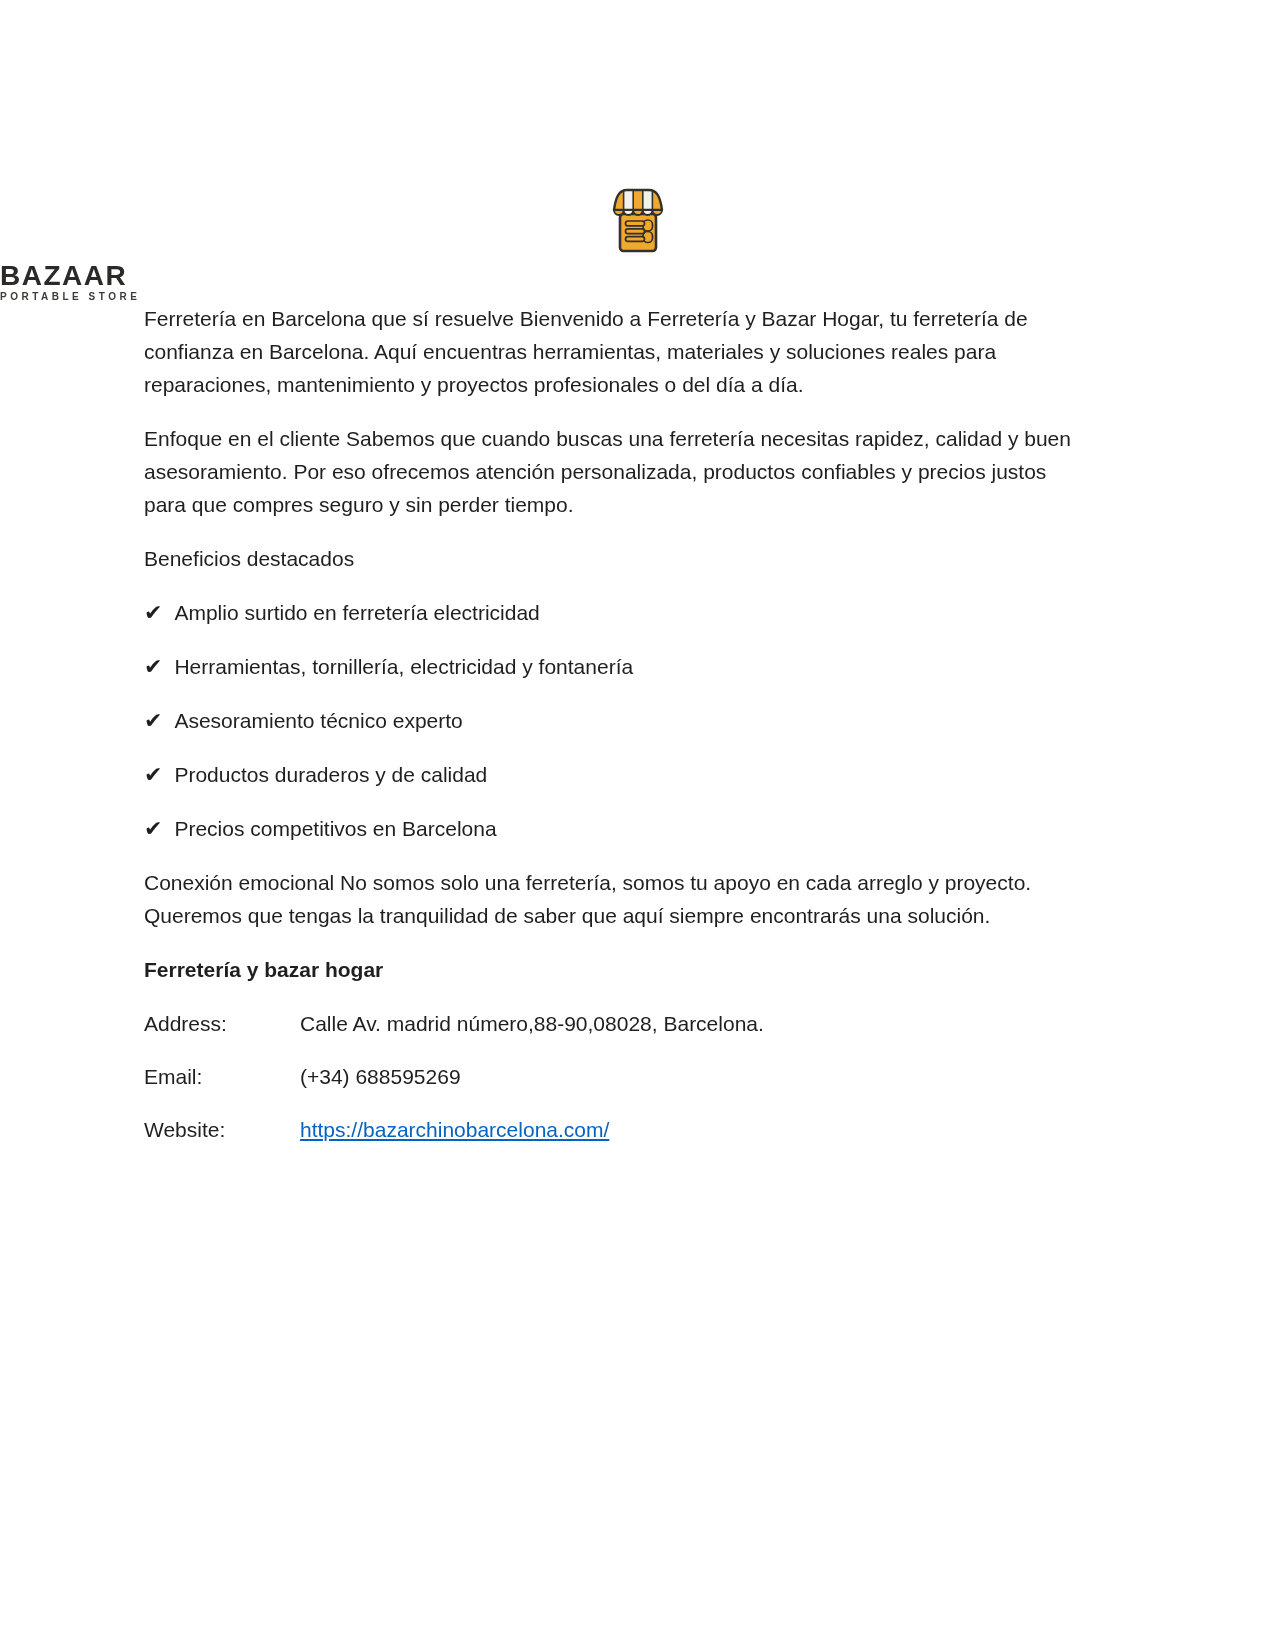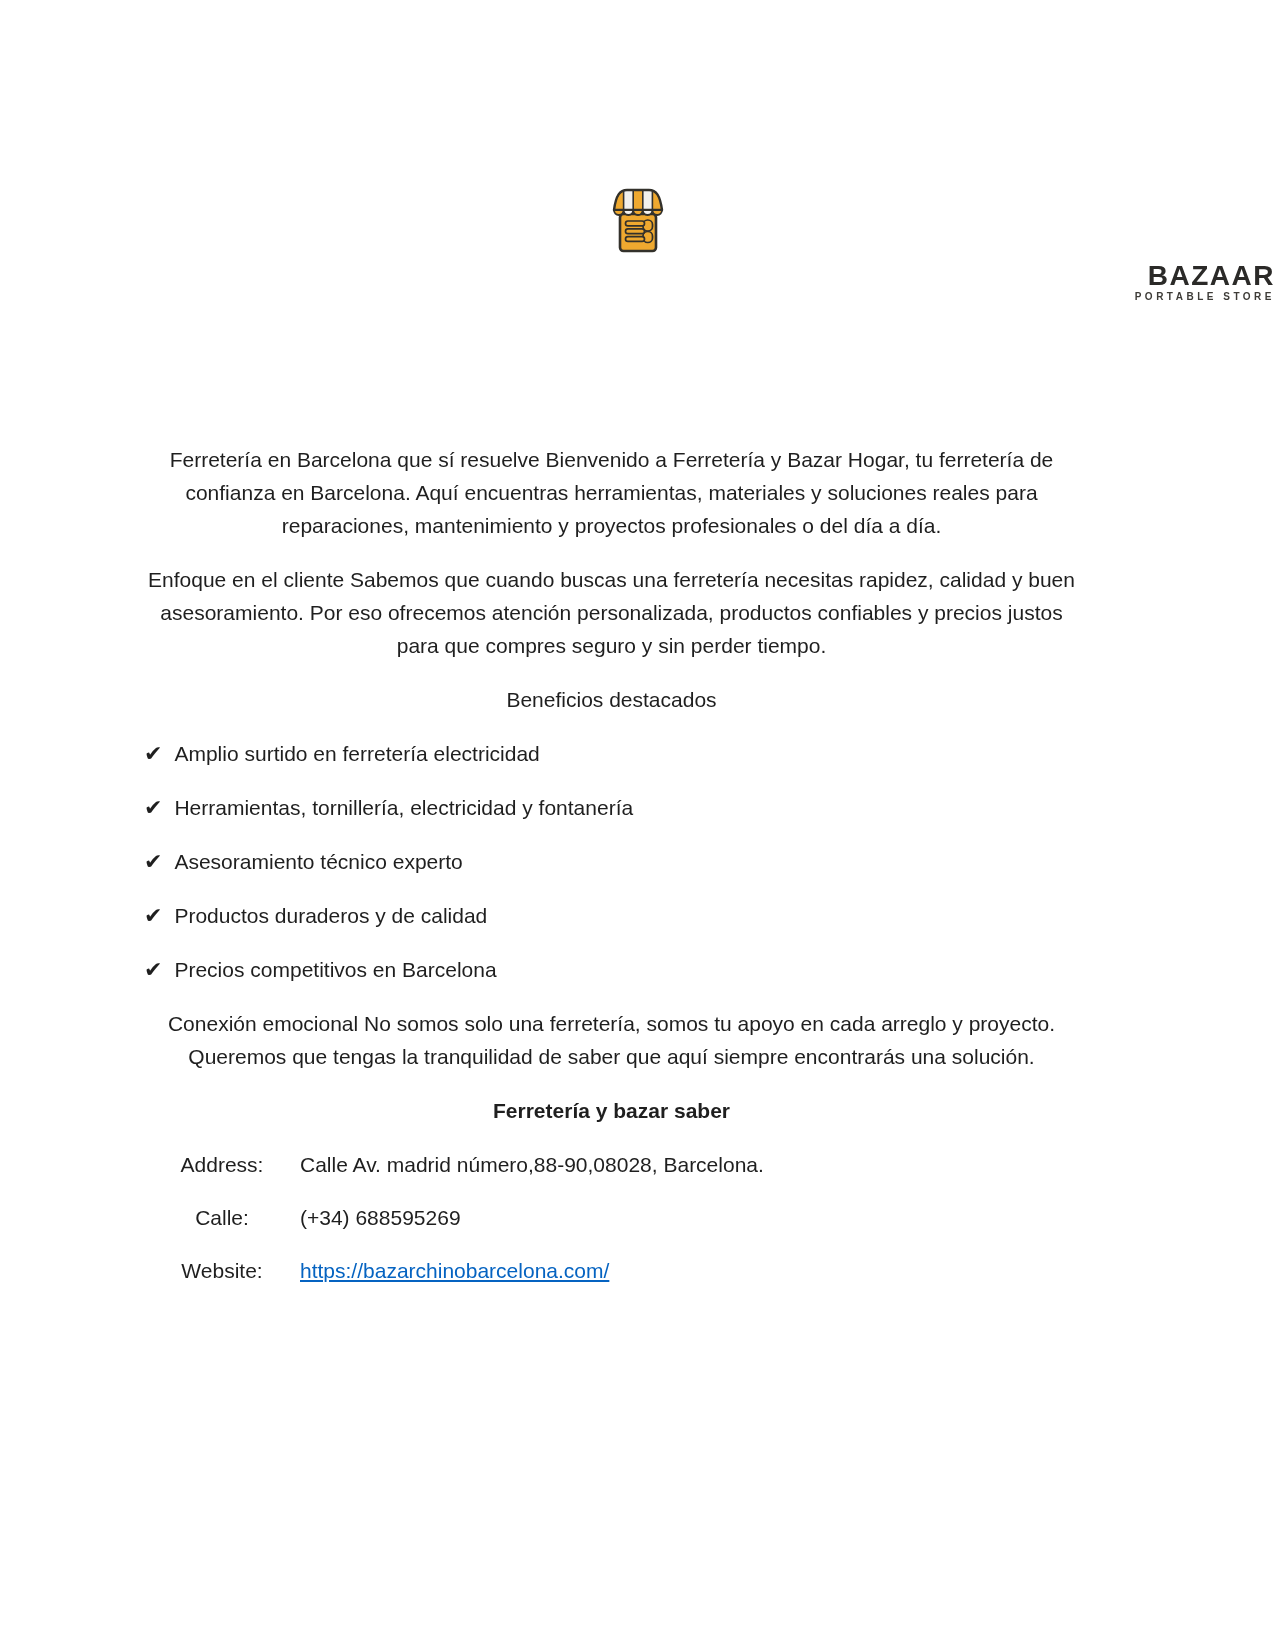--- a/index.html
+++ b/index.html
@@ -10,21 +10,21 @@
     height: 1650px;
     margin: 0 auto;
     background: #ffffff;
     font-family: "Liberation Sans", "DejaVu Sans", sans-serif;
     color: #1f1f1f;
     overflow: hidden;
   }
   
   .logo-wrap {
     padding-top: 186px;
-    text-align: right;
+    text-align: left;
   }
   .logo-icon { display: block; margin: 0 auto; }
   .logo-title {
     margin-top: 7px;
     font-size: 28px;
     line-height: 30px;
     font-weight: 800;
     letter-spacing: 1.5px;
     color: #2b2a28;
   }
@@ -33,24 +33,22 @@
     font-size: 10px;
     line-height: 10px;
     font-weight: 700;
     letter-spacing: 3.5px;
     color: #3e3c38;
   }
   
   .content {
     width: 935px;
     margin-left: 144px;
-    margin-top: 141px;
     font-size: 21px;
     line-height: 33px;
-    text-align: center;
   }
   .content p { margin-bottom: 21px; }
   .bold { font-weight: 700; }
   .check-item {
     display: flex;
     align-items: baseline;
     margin-bottom: 21px;
   }
   .check {
     font-weight: 700;
@@ -139,29 +137,29 @@
       <span>Productos duraderos y de calidad</span>
     </div>
     <div class="check-item">
       <span class="check">✔</span>
       <span>Precios competitivos en Barcelona</span>
     </div>
 
     <p>Conexión emocional No somos solo una ferretería, somos tu apoyo en cada arreglo y proyecto. Queremos que tengas la tranquilidad de saber que aquí siempre encontrarás una solución.</p>
 
 
-    <p class="bold">Ferretería y bazar saber</p>
+    <p class="bold">Ferretería y bazar hogar</p>
 
     <div class="contact-row">
       <span class="contact-label">Address:</span>
       <span class="contact-value">Calle  Av. madrid número,88-90,08028, Barcelona.</span>
     </div>
 
     <div class="contact-row">
-      <span class="contact-label">Calle:</span>
+      <span class="contact-label">Email:</span>
       <span class="contact-value">(+34) 688595269</span>
     </div>
 
 
     <div class="contact-row">
       <span class="contact-label">Website:</span>
       <a class="site-link" href="#">https://bazarchinobarcelona.com/</a>
     </div>
 
   </main>

